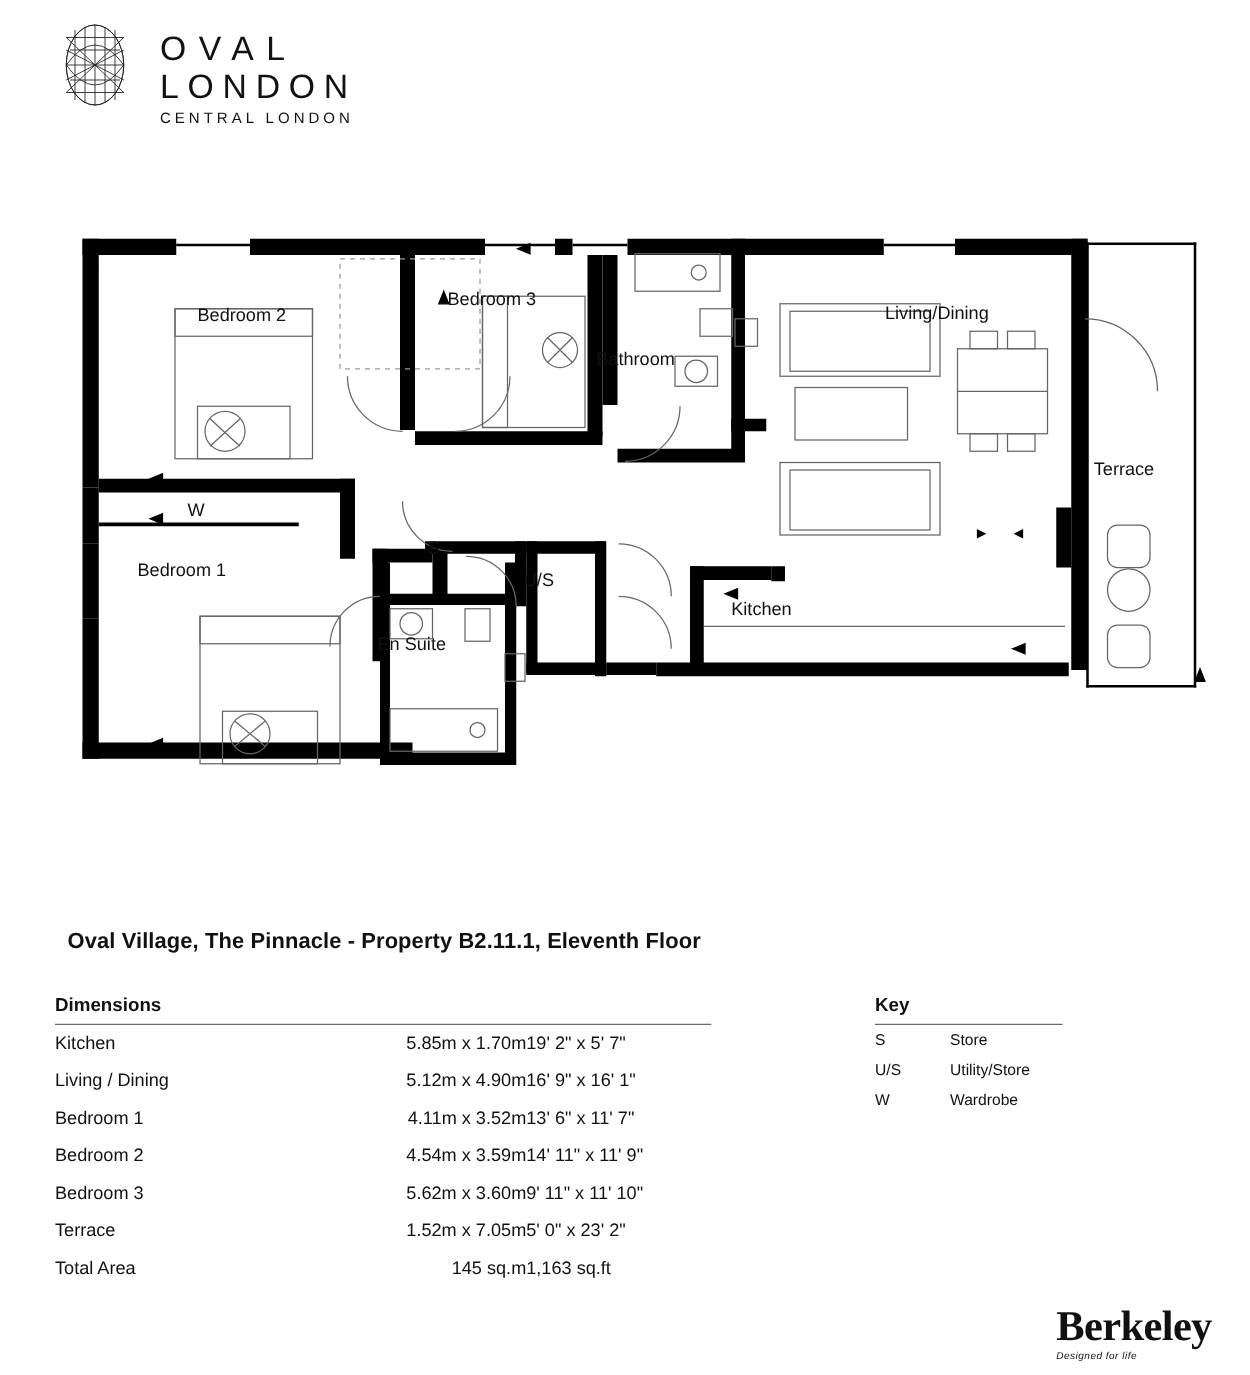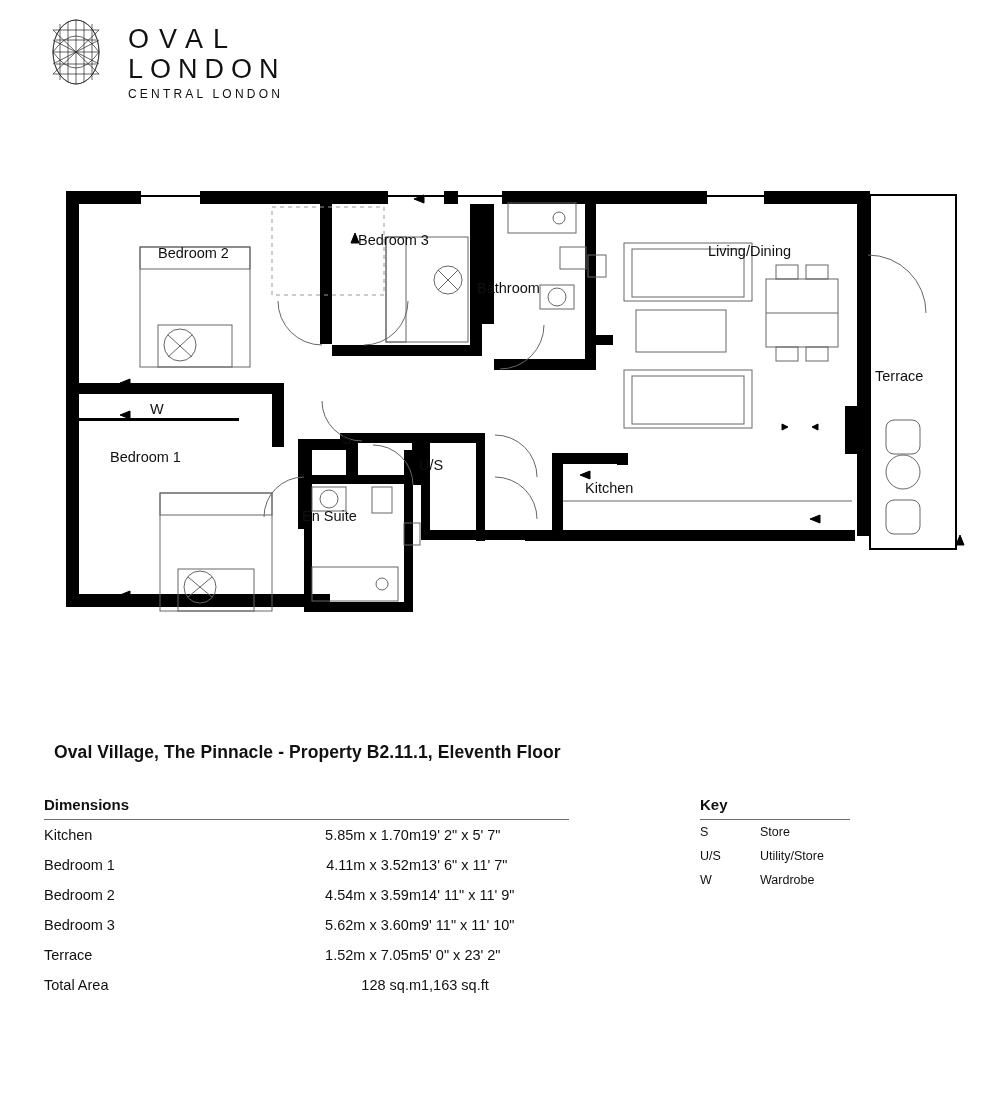--- a/index.html
+++ b/index.html
@@ -266,20 +266,25 @@
   <div class="dims">
     <h3>Dimensions</h3>
     <div class="rule"></div>
 
     <div class="dim-row">
       <div class="dim-name">Kitchen</div>
       <div class="dim-metric">5.85m x 1.70m</div>
       <div class="dim-imp">19' 2" x 5' 7"</div>
     </div>
     <div class="dim-row">
+      <div class="dim-name">Living / Dining</div>
+      <div class="dim-metric">5.12m x 4.90m</div>
+      <div class="dim-imp">16' 9" x 16' 1"</div>
+    </div>
+    <div class="dim-row">
       <div class="dim-name">Bedroom 1</div>
       <div class="dim-metric">4.11m x 3.52m</div>
       <div class="dim-imp">13' 6" x 11' 7"</div>
     </div>
     <div class="dim-row">
       <div class="dim-name">Bedroom 2</div>
       <div class="dim-metric">4.54m x 3.59m</div>
       <div class="dim-imp">14' 11" x 11' 9"</div>
     </div>
     <div class="dim-row">
@@ -287,21 +292,21 @@
       <div class="dim-metric">5.62m x 3.60m</div>
       <div class="dim-imp">9' 11" x 11' 10"</div>
     </div>
     <div class="dim-row">
       <div class="dim-name">Terrace</div>
       <div class="dim-metric">1.52m x 7.05m</div>
       <div class="dim-imp">5' 0" x 23' 2"</div>
     </div>
     <div class="dim-row">
       <div class="dim-name">Total Area</div>
-      <div class="dim-metric">128 sq.m</div>
+      <div class="dim-metric">145 sq.m</div>
       <div class="dim-imp">1,163 sq.ft</div>
     </div>
   </div>
 
   <div class="key">
     <h3>Key</h3>
     <div class="rule"></div>
     <div class="key-row">
       <div class="key-abbr">S</div>
       <div class="key-desc">Store</div>
@@ -309,14 +314,18 @@
     <div class="key-row">
       <div class="key-abbr">U/S</div>
       <div class="key-desc">Utility/Store</div>
     </div>
     <div class="key-row">
       <div class="key-abbr">W</div>
       <div class="key-desc">Wardrobe</div>
     </div>
   </div>
 
+  <div class="berkeley">
+    <div class="berkeley-name">Berkeley</div>
+    <div class="berkeley-tag">Designed for life</div>
+  </div>
 
 </div>
 
 </body></html>

